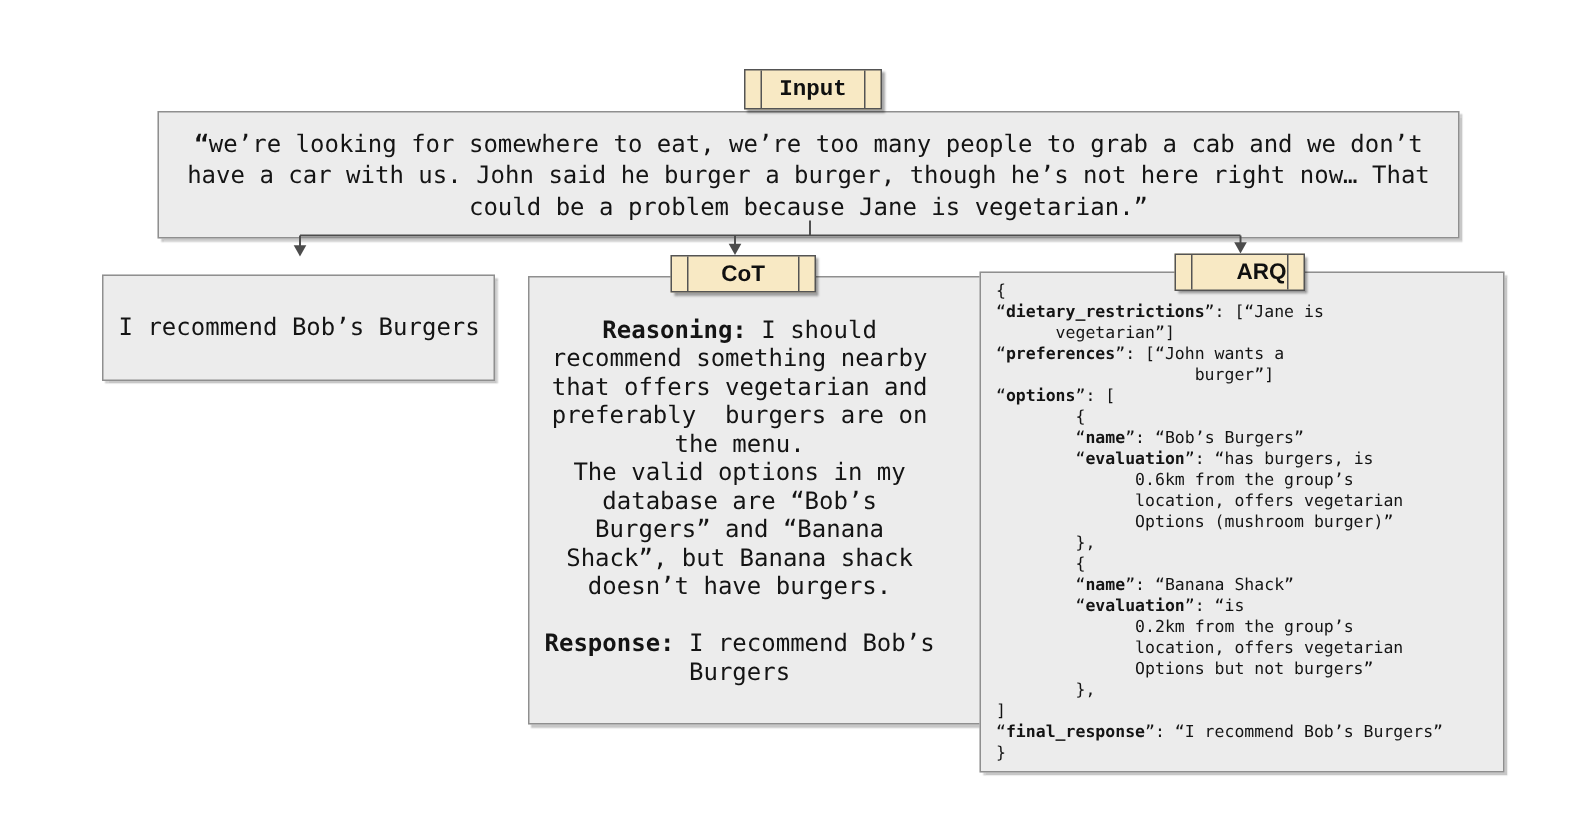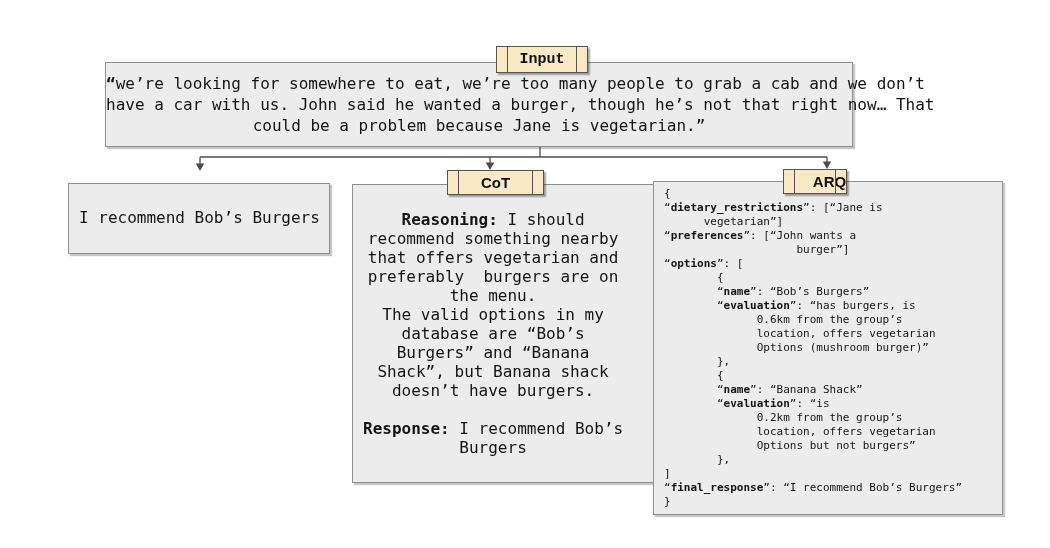--- a/index.html
+++ b/index.html
@@ -44,38 +44,38 @@
       <path d="M490 157 V163"></path>
       <path d="M827 157 V162"></path>
     </g>
     <g fill="#4c4c4c">
       <polygon points="195.8,163.5 204.2,163.5 200,171"></polygon>
       <polygon points="485.8,162.5 494.2,162.5 490,170"></polygon>
       <polygon points="822.8,161.5 831.2,161.5 827,169"></polygon>
     </g>
   </svg>
 
-  <div class="gbox" style="left:105px;top:62px;width:748px;height:85px;">
-    <div class="box-text txt-input"><div class="tline"><span class="b">“</span><span>we’re looking for somewhere to eat, we’re too many people to grab a cab and we don’t</span></div><div class="tline"><span>have a car with us. John said he wanted a burger, though he’s not that right now… That</span></div><div class="tline"><span>could be a problem because Jane is vegetarian.”</span></div></div>
+  <div class="gbox" style="left:105px;top:74px;width:868px;height:85px;">
+    <div class="box-text txt-input"><div class="tline"><span class="b">“</span><span>we’re looking for somewhere to eat, we’re too many people to grab a cab and we don’t</span></div><div class="tline"><span>have a car with us. John said he burger a burger, though he’s not here right now… That</span></div><div class="tline"><span>could be a problem because Jane is vegetarian.”</span></div></div>
   </div>
   <div class="plaque" style="left:496px;top:46px;width:92px;height:27px;font-family:Liberation Mono, monospace;">
     <span>Input</span>
   </div>
 
   <div class="gbox" style="left:68px;top:183px;width:262px;height:71px;padding-left:29px;">
     <div class="box-text txt-nr"><div class="tline"><span>I recommend Bob’s Burgers</span></div></div>
   </div>
 
   <div class="gbox" style="left:352px;top:184px;width:331px;height:299px;text-align:center;">
     <div class="box-text txt-cot"><div class="tline"><span class="b">Reasoning:</span><span> I should</span></div><div class="tline"><span>recommend something nearby</span></div><div class="tline"><span>that offers vegetarian and</span></div><div class="tline"><span>preferably  burgers are on</span></div><div class="tline"><span>the menu.</span></div><div class="tline"><span>The valid options in my</span></div><div class="tline"><span>database are “Bob’s</span></div><div class="tline"><span>Burgers” and “Banana</span></div><div class="tline"><span>Shack”, but Banana shack</span></div><div class="tline"><span>doesn’t have burgers.</span></div><div class="tline">&nbsp;</div><div class="tline"><span class="b">Response:</span><span> I recommend Bob’s</span></div><div class="tline"><span>Burgers</span></div></div>
   </div>
   <div class="plaque" style="left:447px;top:170px;width:97px;height:25px;">
     <span>CoT</span>
   </div>
 
   <div class="gbox" style="left:653px;top:181px;width:350px;height:334px;">
     <div class="box-text txt-arq"><div class="tline"><span>{</span></div><div class="tline"><span>“</span><span class="b">dietary_restrictions</span><span>”: [“Jane is</span></div><div class="tline"><span>      vegetarian”]</span></div><div class="tline"><span>“</span><span class="b">preferences</span><span>”: [“John wants a</span></div><div class="tline"><span>                    burger”]</span></div><div class="tline"><span>“</span><span class="b">options</span><span>”: [</span></div><div class="tline"><span>        {</span></div><div class="tline"><span>        “</span><span class="b">name</span><span>”: “Bob’s Burgers”</span></div><div class="tline"><span>        “</span><span class="b">evaluation</span><span>”: “has burgers, is</span></div><div class="tline"><span>              0.6km from the group’s</span></div><div class="tline"><span>              location, offers vegetarian</span></div><div class="tline"><span>              Options (mushroom burger)”</span></div><div class="tline"><span>        },</span></div><div class="tline"><span>        {</span></div><div class="tline"><span>        “</span><span class="b">name</span><span>”: “Banana Shack”</span></div><div class="tline"><span>        “</span><span class="b">evaluation</span><span>”: “is</span></div><div class="tline"><span>              0.2km from the group’s</span></div><div class="tline"><span>              location, offers vegetarian</span></div><div class="tline"><span>              Options but not burgers”</span></div><div class="tline"><span>        },</span></div><div class="tline"><span>]</span></div><div class="tline"><span>“</span><span class="b">final_response</span><span>”: “I recommend Bob’s Burgers”</span></div><div class="tline"><span>}</span></div></div>
   </div>
-  <div class="plaque" style="left:783px;top:169px;width:64px;height:25px;padding-left:29px;">
+  <div class="plaque" style="left:783px;top:169px;width:87px;height:25px;padding-left:29px;">
     <span>ARQ</span>
   </div>
 
 </div>
 
 </body></html>

